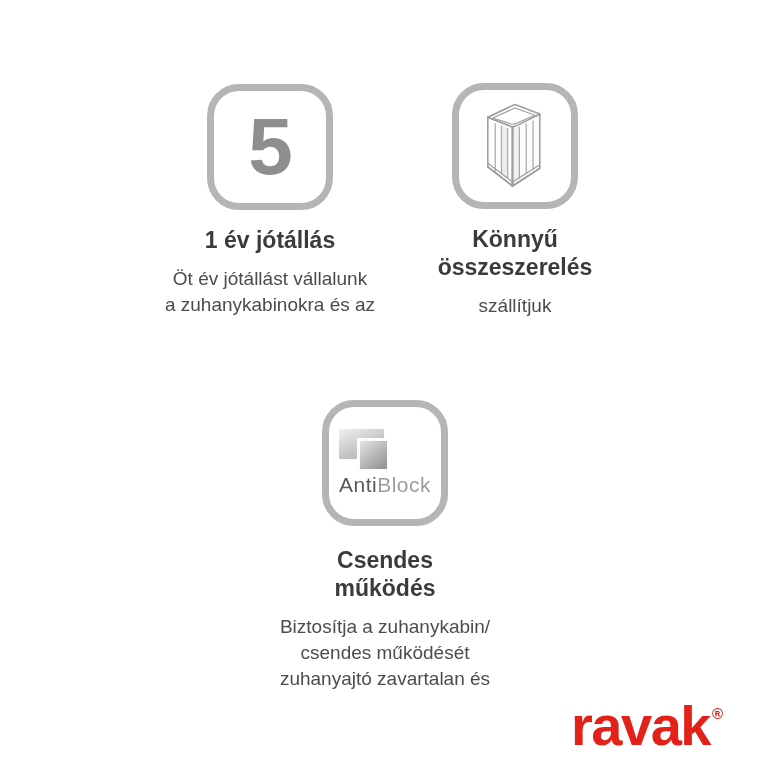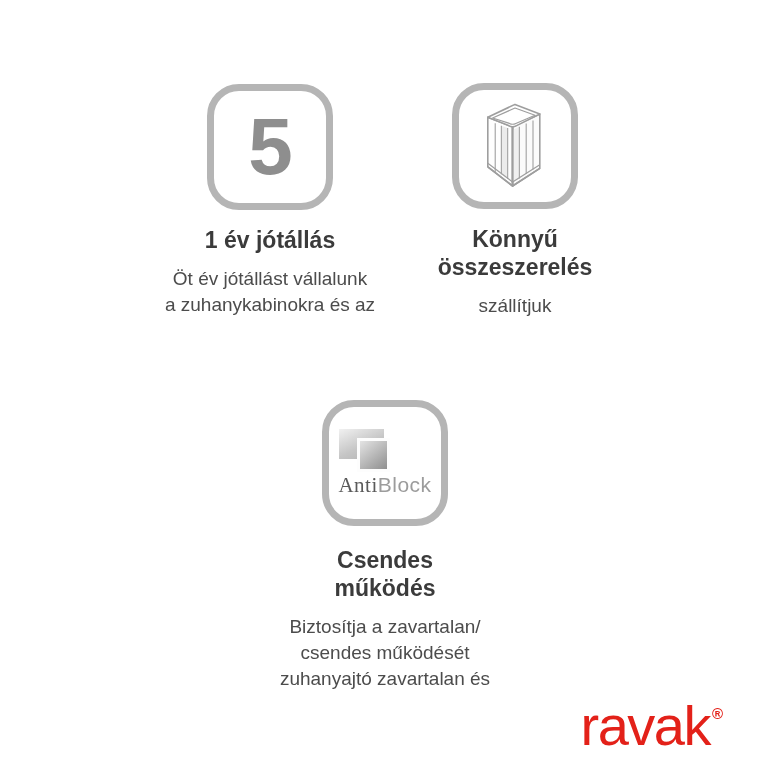--- a/index.html
+++ b/index.html
@@ -65,34 +65,34 @@
   }
   .ab-text {
     position: absolute;
     left: 0; right: 0;
     top: 66px;
     font-size: 21px;
     letter-spacing: 0.5px;
     text-align: center;
     white-space: nowrap;
   }
-  .ab-anti { color: #5a5a5a; font-family: Liberation Serif, serif; }
+  .ab-anti { color: #5a5a5a; }
   .ab-block { color: #9c9c9c; }
 
   
   .brand {
     position: absolute;
     right: 45px;
     bottom: 14px;
     white-space: nowrap;
     line-height: 1;
   }
   .brand-text {
     font-size: 56px;
-    font-weight: normal;
+    font-weight: bold;
     color: #e32119;
     letter-spacing: -1.5px;
     line-height: 1;
   }
   .brand-reg {
     display: inline-block;
     font-size: 15px;
     font-weight: bold;
     color: #e32119;
     vertical-align: 26px;
@@ -161,21 +161,21 @@
         <div class="ab-text">
           <span class="ab-anti">Anti</span><span class="ab-block">Block</span>
         </div>
       </div>
     </div>
     <div class="title">
       <span class="line">Csendes</span>
       <span class="line">működés</span>
     </div>
     <div class="body">
-      <span class="line">Biztosítja a zavartalan/</span>
+      <span class="line">Biztosítja a zuhanykabin/</span>
       <span class="line">csendes működését</span>
       <span class="line">zuhanyajtó zavartalan és</span>
     </div>
   </section>
 
   <div class="brand">
     <span class="brand-text">ravak</span><span class="brand-reg">®</span>
   </div>
 
 </div>

